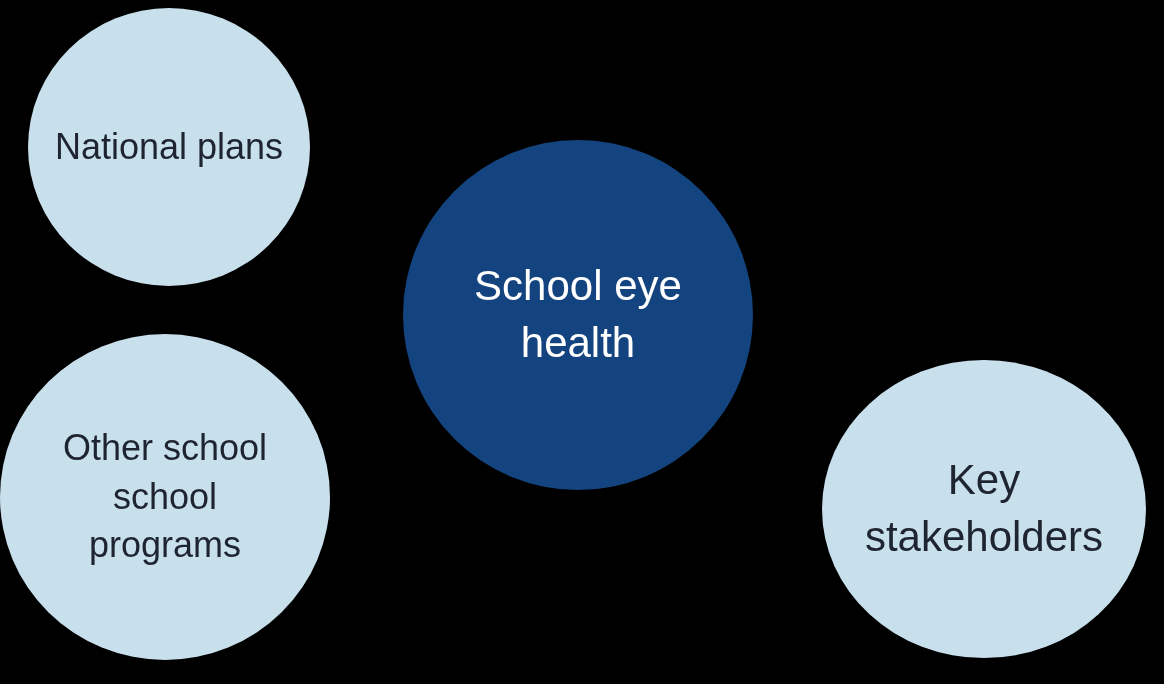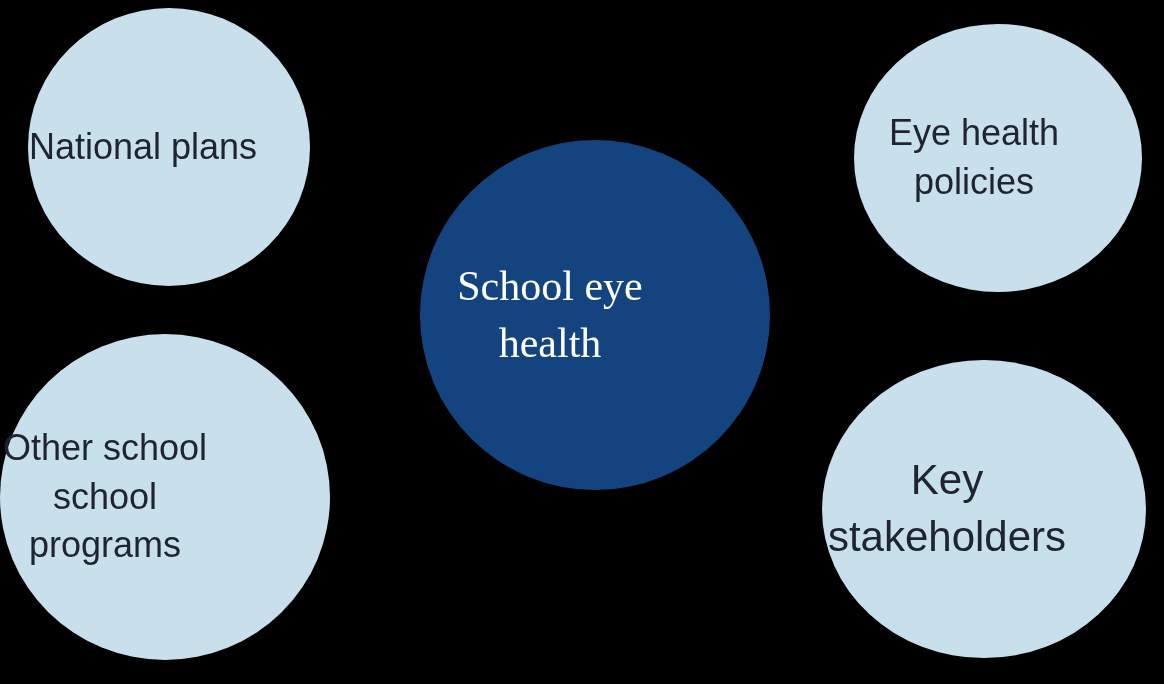--- a/index.html
+++ b/index.html
@@ -16,37 +16,36 @@
     position: relative;
     width: 1164px;
     height: 684px;
   }
 
   .circle {
     position: absolute;
     border-radius: 50%;
     display: flex;
     align-items: center;
-    justify-content: flex-start;
+    justify-content: center;
     text-align: center;
   }
 
   .circle .label {
     display: block;
     line-height: 1.35;
     font-weight: 400;
   }
 
   
   .node-center {
-    left: 420px;
+    left: 403px;
     top: 140px;
     width: 350px;
     height: 350px;
-    font-family: Liberation Serif, serif;
   }
   .node-center .label {
     width: 260px;
     font-size: 42px;
   }
 
   
   .node-national-plans {
     left: 28px;
     top: 8px;
@@ -96,23 +95,20 @@
 </style>
 </head>
 <body style="background: rgb(0, 0, 0);">
 
 <div class="diagram">
 
   <div class="circle node-national-plans" style="background: rgb(200, 223, 236); color: rgb(30, 36, 48);">
     <span class="label">National plans</span>
   </div>
 
-  <div class="circle node-eye-health-policies" style="background: rgb(200, 223, 236); color: rgb(30, 36, 48);">
-    <span class="label">Eye health policies</span>
-  </div>
 
   <div class="circle node-center" style="background: rgb(20, 68, 127); color: rgb(255, 255, 255);">
     <span class="label">School eye health</span>
   </div>
 
   <div class="circle node-other-school-health-programs" style="background: rgb(200, 223, 236); color: rgb(30, 36, 48);">
     <span class="label">Other school school programs</span>
   </div>
 
   <div class="circle node-key-stakeholders" style="background: rgb(200, 223, 236); color: rgb(30, 36, 48);">

